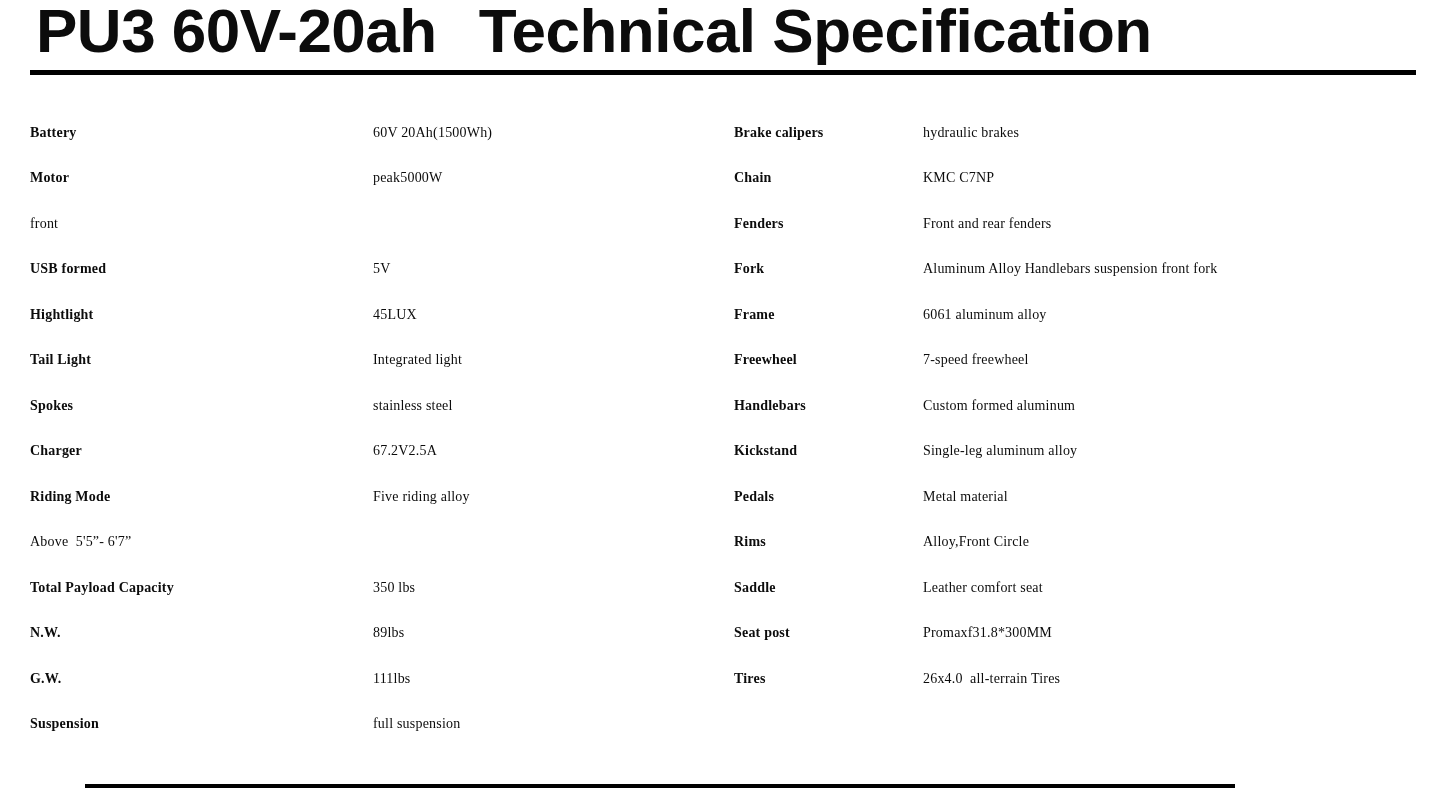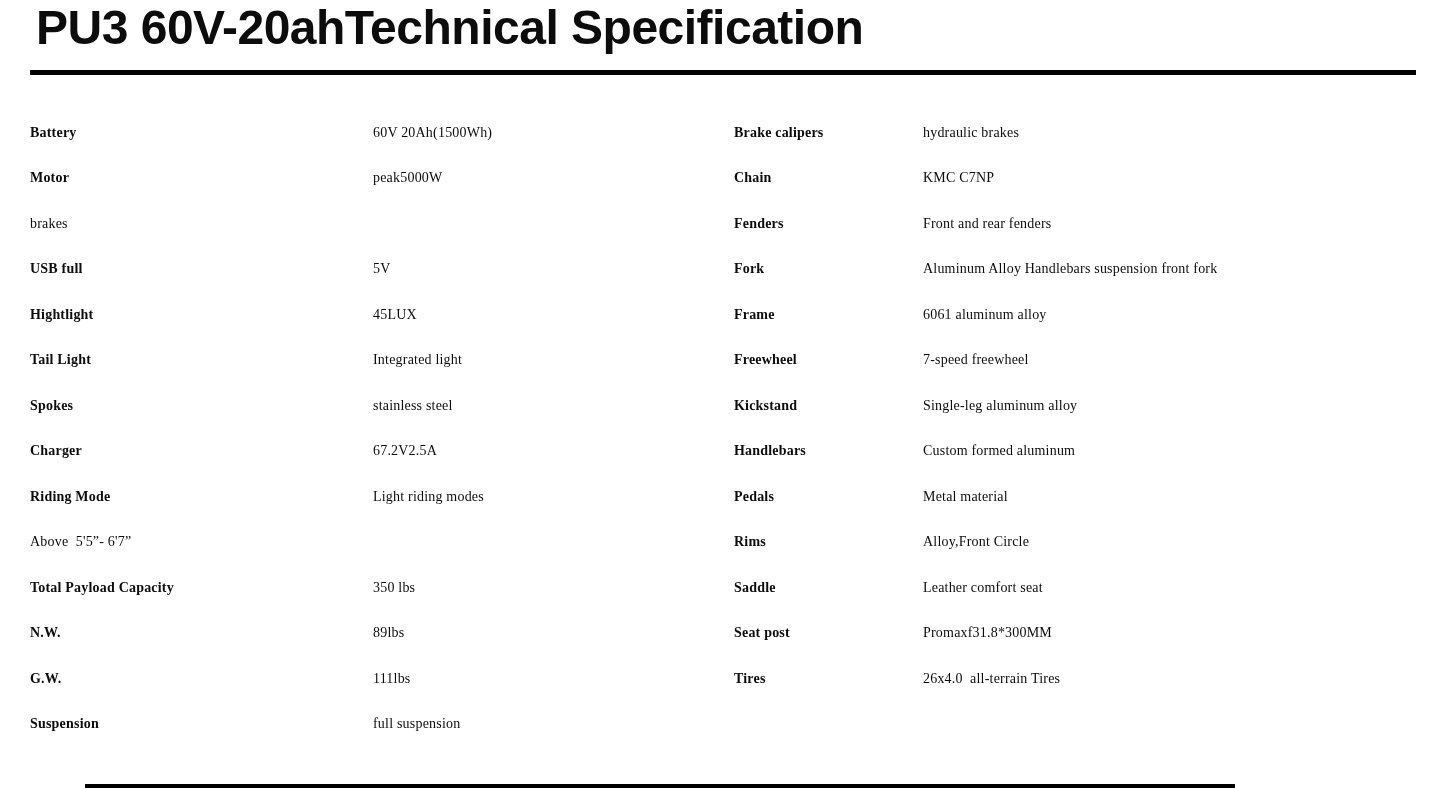--- a/index.html
+++ b/index.html
@@ -11,22 +11,23 @@
     overflow: hidden;
     font-family: "Liberation Sans", sans-serif;
     color: #0c0c0c;
   }
   .header {
     position: absolute;
     left: 36px;
     top: 0px;
     height: 66px;
     display: flex;
-    align-items: flex-start;
-    font-size: 48px;
+    align-items: flex-end;
+    gap: 42px;
+    font-size: 62px;
     font-weight: 700;
     letter-spacing: -0.5px;
     white-space: pre;
   }
   .rule-top {
     position: absolute;
     left: 30px;
     top: 70px;
     width: 1386px;
     height: 5px;
@@ -79,45 +80,45 @@
 <div class="spec-col left">
   <div class="spec-row">
       <span class="spec-label">Battery</span>
       <span class="spec-value">60V 20Ah(1500Wh)</span>
     </div>
   <div class="spec-row">
       <span class="spec-label">Motor</span>
       <span class="spec-value">peak5000W</span>
     </div>
   <div class="spec-row">
-      <span class="spec-value">brakes</span>
+      <span class="spec-value">front</span>
     </div>
   <div class="spec-row">
-      <span class="spec-label">USB full</span>
+      <span class="spec-label">USB formed</span>
       <span class="spec-value">5V</span>
     </div>
   <div class="spec-row">
       <span class="spec-label">Hightlight</span>
       <span class="spec-value">45LUX</span>
     </div>
   <div class="spec-row">
       <span class="spec-label">Tail Light</span>
       <span class="spec-value">Integrated light</span>
     </div>
   <div class="spec-row">
       <span class="spec-label">Spokes</span>
       <span class="spec-value">stainless steel</span>
     </div>
   <div class="spec-row">
       <span class="spec-label">Charger</span>
       <span class="spec-value">67.2V2.5A</span>
     </div>
   <div class="spec-row">
       <span class="spec-label">Riding Mode</span>
-      <span class="spec-value">Light riding modes</span>
+      <span class="spec-value">Five riding alloy</span>
     </div>
   <div class="spec-row">
       <span class="spec-value">Above  5'5”- 6'7”</span>
     </div>
   <div class="spec-row">
       <span class="spec-label">Total Payload Capacity</span>
       <span class="spec-value">350 lbs</span>
     </div>
   <div class="spec-row">
       <span class="spec-label">N.W.</span>
@@ -152,26 +153,26 @@
     </div>
   <div class="spec-row">
       <span class="spec-label">Frame</span>
       <span class="spec-value">6061 aluminum alloy</span>
     </div>
   <div class="spec-row">
       <span class="spec-label">Freewheel</span>
       <span class="spec-value">7-speed freewheel</span>
     </div>
   <div class="spec-row">
+      <span class="spec-label">Handlebars</span>
+      <span class="spec-value">Custom formed aluminum</span>
+    </div>
+  <div class="spec-row">
       <span class="spec-label">Kickstand</span>
       <span class="spec-value">Single-leg aluminum alloy</span>
-    </div>
-  <div class="spec-row">
-      <span class="spec-label">Handlebars</span>
-      <span class="spec-value">Custom formed aluminum</span>
     </div>
   <div class="spec-row">
       <span class="spec-label">Pedals</span>
       <span class="spec-value">Metal material</span>
     </div>
   <div class="spec-row">
       <span class="spec-label">Rims</span>
       <span class="spec-value">Alloy,Front Circle</span>
     </div>
   <div class="spec-row">

